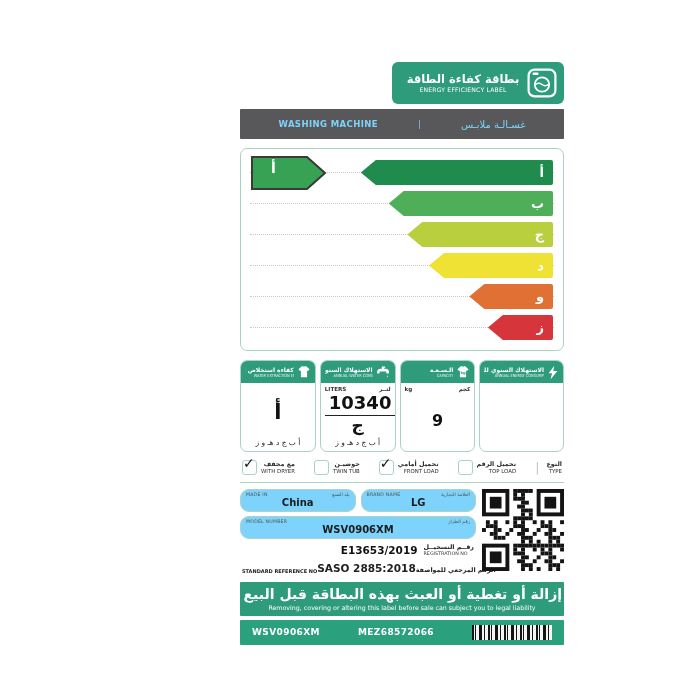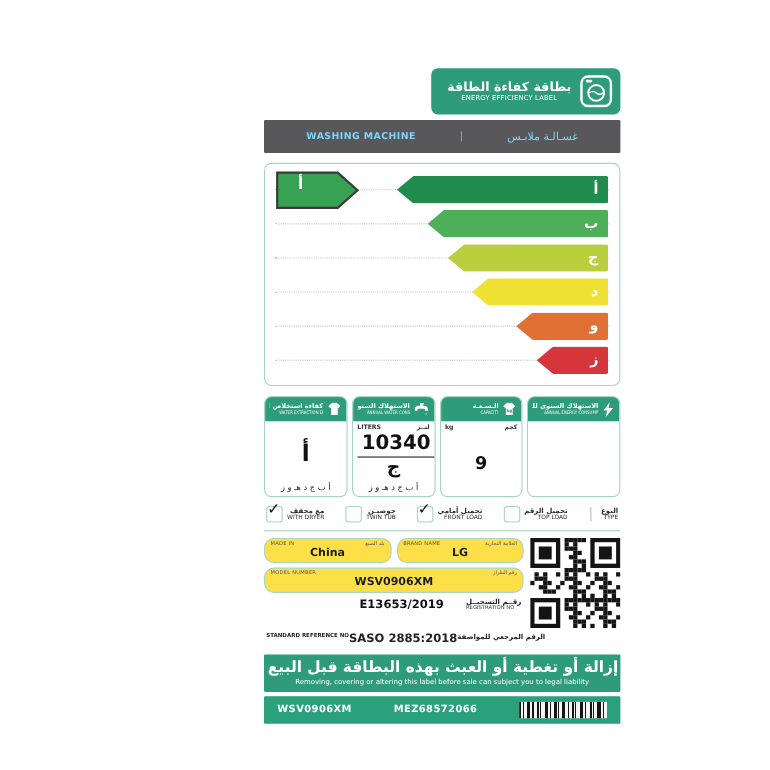--- a/index.html
+++ b/index.html
@@ -72,31 +72,31 @@
   .opt-ar{font-size:6.4px;font-weight:bold;color:#2d2d2d;white-space:nowrap}
   .opt-en{font-size:5.4px;color:#2d2d2d;white-space:nowrap}
   .type-label{display:flex;align-items:center;gap:7px}
   .type-sep{color:#9a9a9a;font-size:13px;font-weight:300}
   .divider{border-top:1.5px solid var(--border-green);margin-top:7px}
 
   
   .details{display:flex;gap:6px;margin-top:6px}
   .d-left{flex:1;min-width:0}
   .field-row{display:flex;gap:5px}
-  .field{border:1.2px solid var(--border-green);border-radius:9px;padding:2px 5px 2px;background:#fde047;
+  .field{border:1.2px solid var(--border-green);border-radius:9px;padding:2px 5px 2px;background:#7dd3fc;
          box-sizing:border-box;margin-bottom:4px}
   .field.half{flex:1}
   .f-labels{display:flex;justify-content:space-between;font-size:4.7px;color:#555;letter-spacing:.2px}
   .f-value{text-align:center;font-weight:bold;font-size:10px;color:#1c1c1c;line-height:1.2}
-  .reg-row{display:flex;justify-content:flex-end;align-items:center;gap:20px;margin-top:5px;padding-right:2px}
+  .reg-row{display:flex;justify-content:flex-end;align-items:center;gap:6px;margin-top:5px;padding-right:2px}
   .reg-value{font-size:10.5px;font-weight:bold;color:#111}
   .reg-labels{line-height:1.15}
   .reg-ar{font-size:6.4px;font-weight:bold;color:#222;white-space:nowrap}
   .reg-en{font-size:4.8px;color:#333;white-space:nowrap}
-  .std-row{display:flex;align-items:flex-start;justify-content:space-between;margin-top:18px;padding:0 2px}
+  .std-row{display:flex;align-items:flex-end;justify-content:space-between;margin-top:5px;padding:0 2px}
   .std-en{font-size:5px;font-weight:bold;white-space:nowrap}
   .std-value{font-size:10.5px;font-weight:bold;white-space:nowrap}
   .std-ar{font-size:6.4px;font-weight:bold;white-space:nowrap}
   .qr{width:82px;height:82px;flex:0 0 auto;background:#fff}
 
   
   .warning{margin-top:8px;background:var(--brand-green);color:#fff;text-align:center;padding:4px 2px 5px;border-radius:1px}
   .warn-ar{font-size:14px;font-weight:bold;white-space:nowrap}
   .warn-en{font-size:6.3px;margin-top:2px;white-space:nowrap}
   .footer{margin-top:4px;background:var(--footer-green);color:#fff;display:flex;align-items:center;

